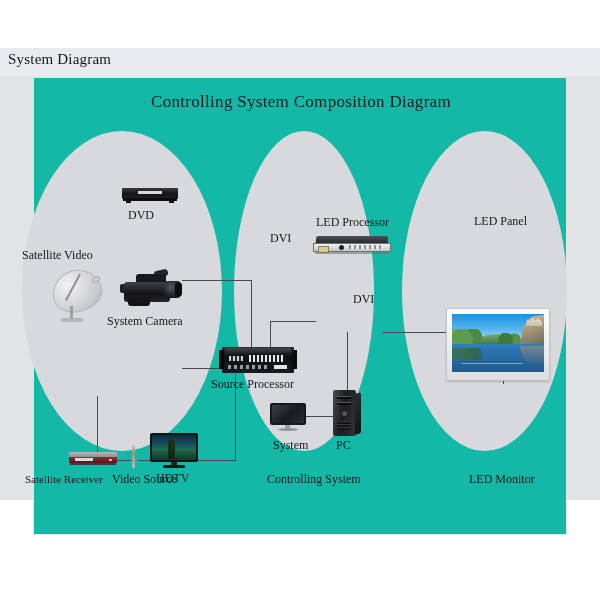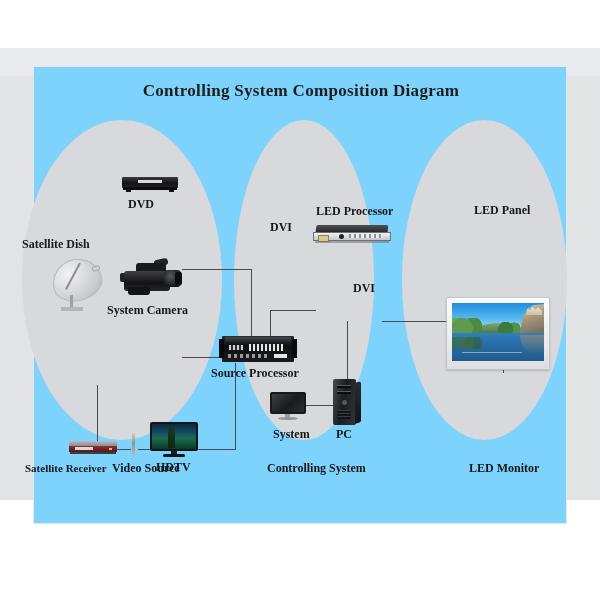--- a/index.html
+++ b/index.html
@@ -29,25 +29,24 @@
     background: #e9eaed;
   }
   .header-title {
     position: absolute; left: 8px; top: 52px;
     font-size: 15px; color: #4a72c4; letter-spacing: 0.2px;
     white-space: nowrap;
   }
 
   
   .card {
-    position: absolute; left: 33px; top: 66px;
+    position: absolute; left: 33px; top: 77px;
     width: 534px; height: 458px;
-    background: #7dd3fc;
+    background: #14b8a6;
     border: 1px solid #e6e6e8;
-    font-weight: bold;
   }
 
   .diagram-title {
     position: absolute; left: 0; top: 14px; width: 534px;
     text-align: center;
     font-family: "Liberation Serif", serif;
     font-size: 17px; color: #1d1d1d; letter-spacing: 0.3px;
   }
 
   
@@ -398,20 +397,21 @@
 </head>
 <body>
 
 <div id="page">
 
   <div class="chrome-top"></div>
   <div class="chrome-band"></div>
   <div class="chrome-bottom"></div>
 
   <div class="header-bar"></div>
+  <div class="header-title lab">System Diagram</div>
 
   <div class="card">
 
     <div class="diagram-title">Controlling System Composition Diagram</div>
 
     <div class="ellipse ell-left"></div>
     <div class="ellipse ell-mid"></div>
     <div class="ellipse ell-right"></div>
 
     <div class="line hline" style="left:148px; top:202px; width:70px;"></div>
@@ -440,21 +440,21 @@
 
     <div class="dvd" style="left:88px; top:108px;">
       <div class="body"></div>
         <div class="tray"></div>
         <div class="base"></div>
       <div class="foot-l"></div>
         <div class="foot-r"></div>
     </div>
     <div class="lab lab-lg" style="left:94px; top:131px;">DVD</div>
 
-    <div class="lab lab-md" style="left:-12px; top:171px;">Satellite Dish</div>
+    <div class="lab lab-md" style="left:-12px; top:171px;">Satellite Video</div>
     <div class="dish" style="left:14px; top:190px;">
       <div class="plate"></div>
         <div class="arm"></div>
         <div class="lnb"></div>
       <div class="pole"></div>
         <div class="foot"></div>
     </div>
 
     <div class="camcorder" style="left:86px; top:192px;">
       <div class="mic"></div>

